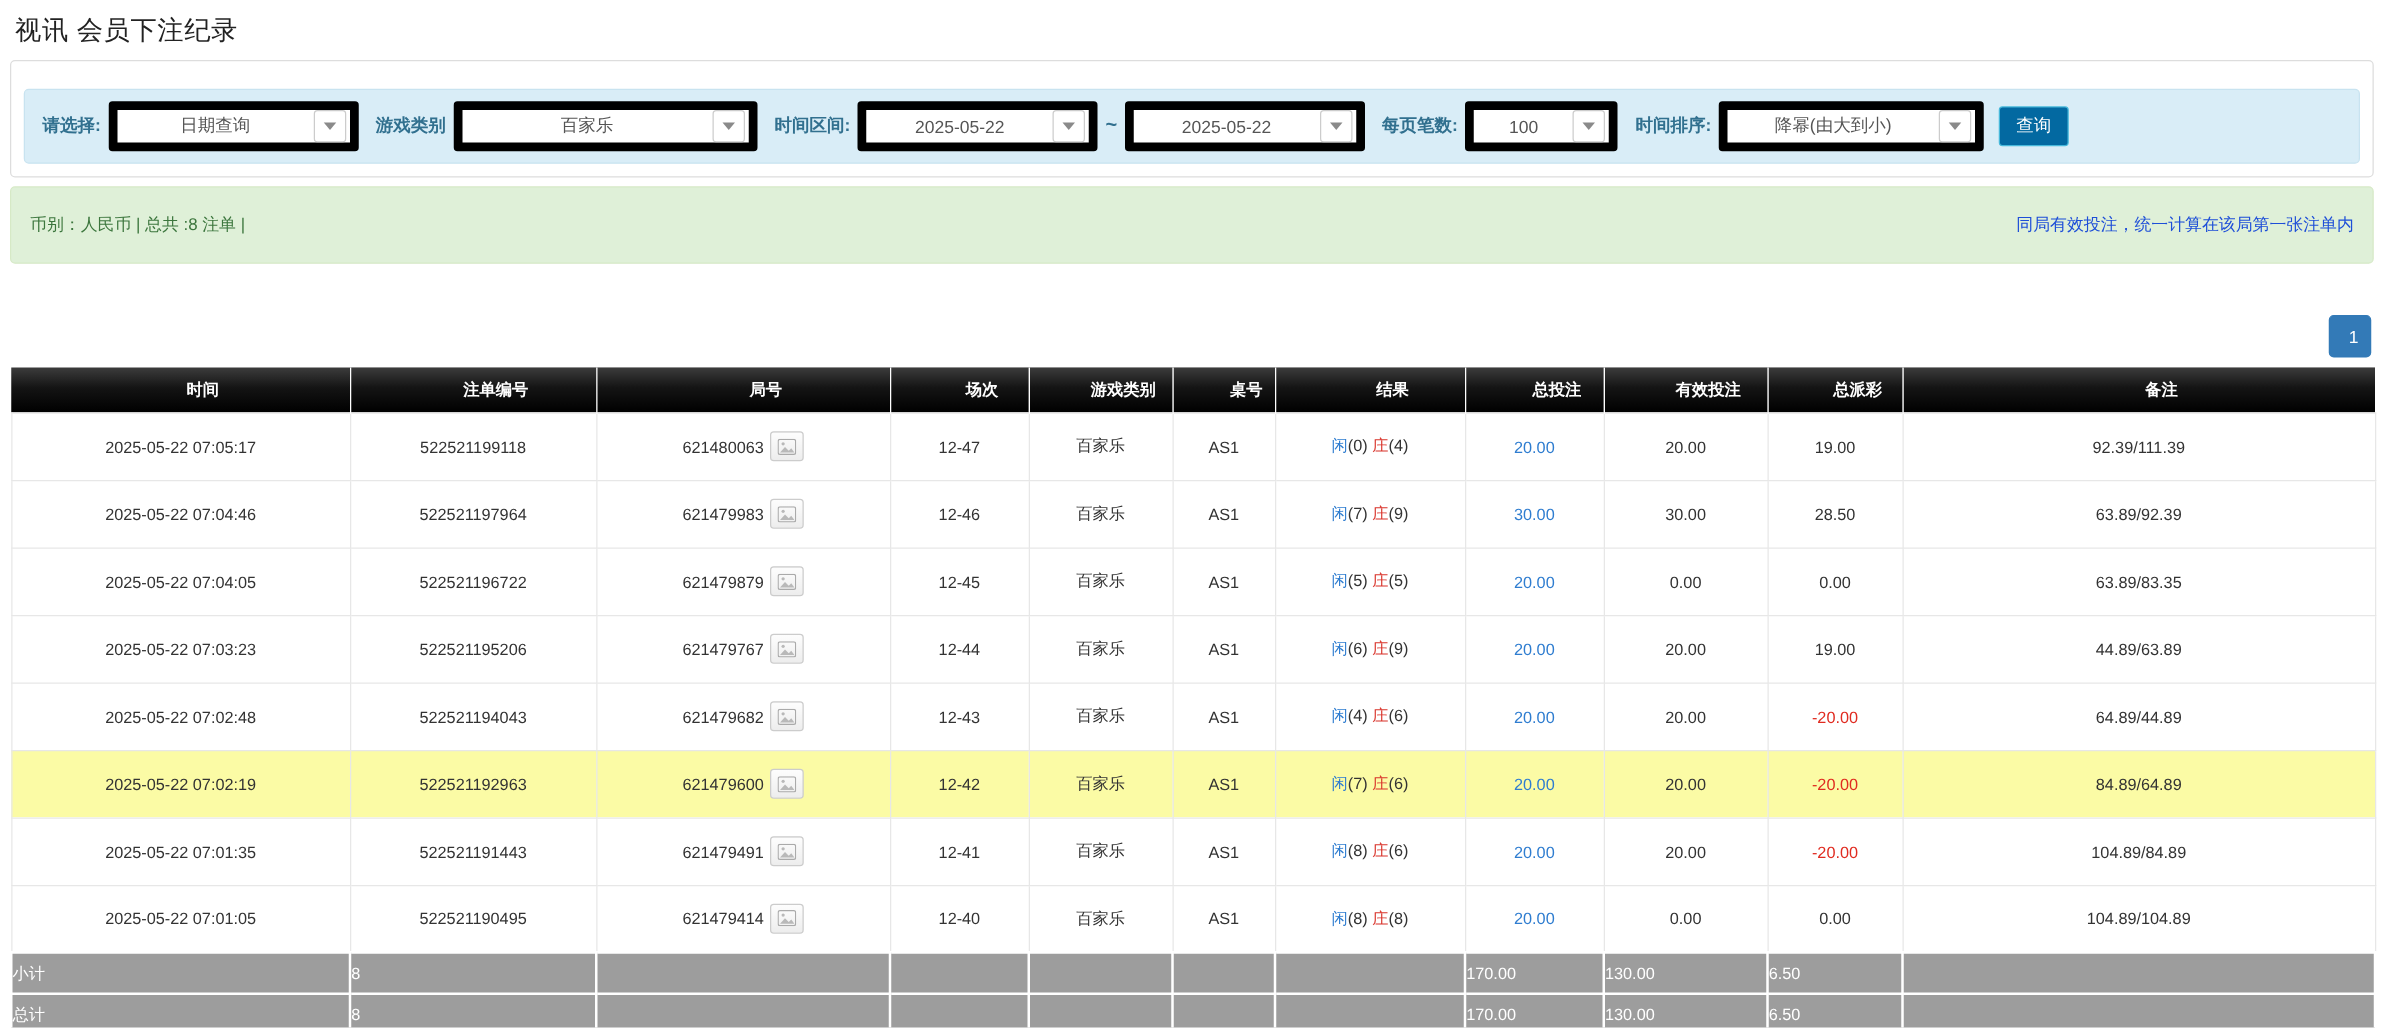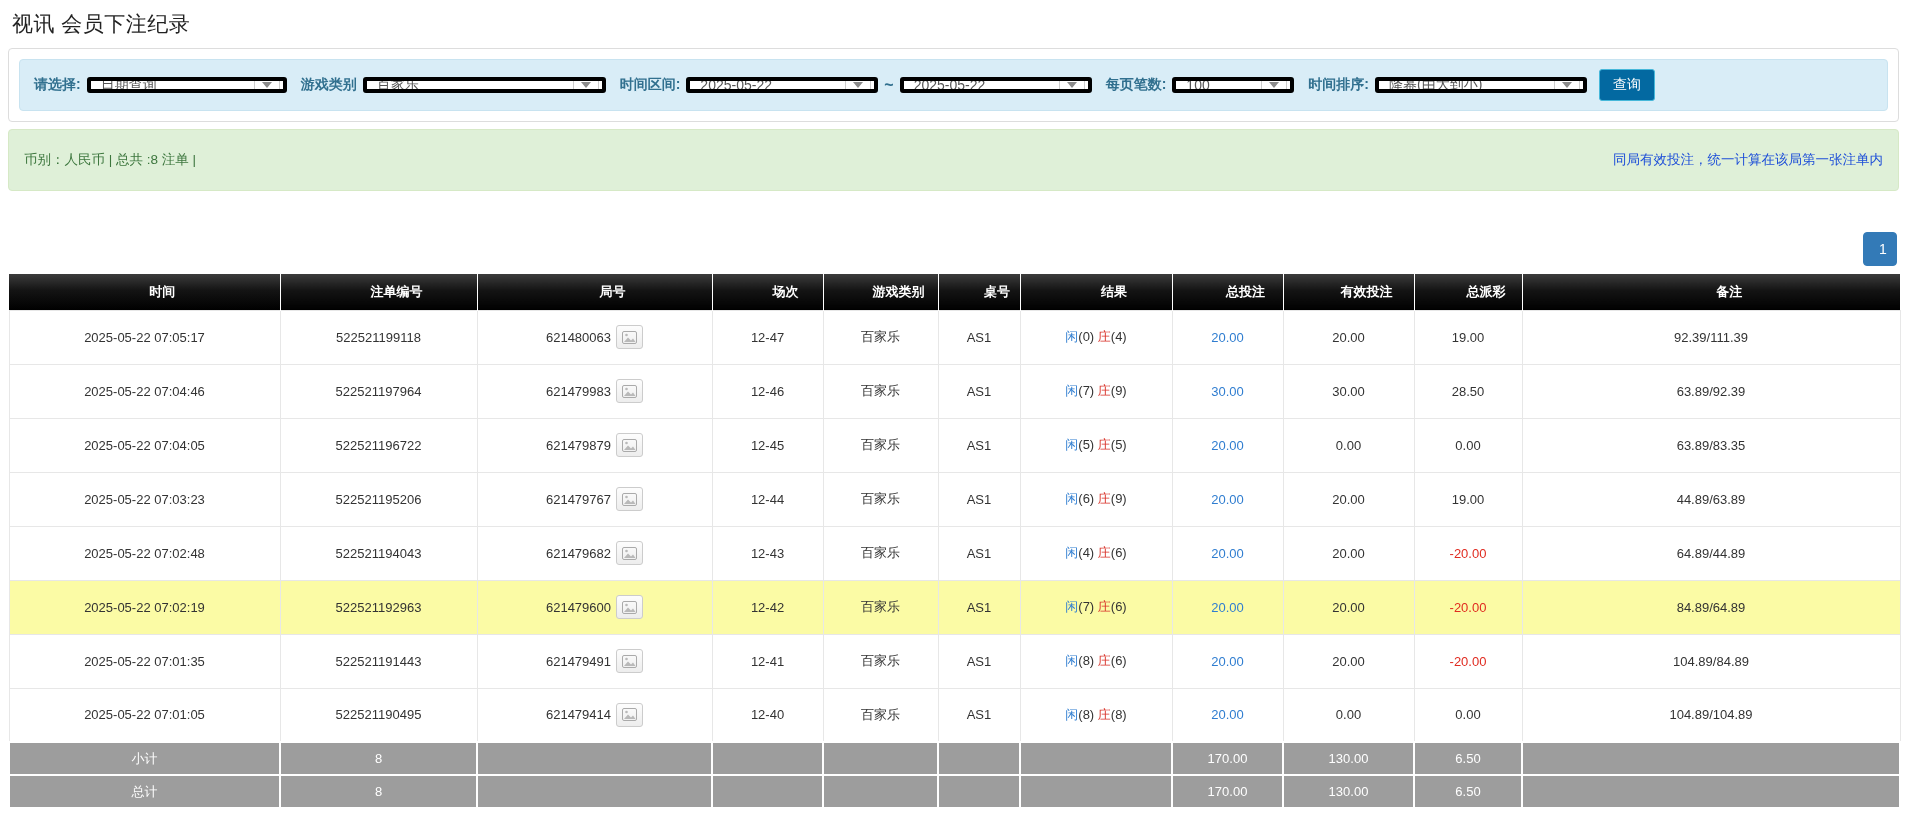--- a/index.html
+++ b/index.html
@@ -3,25 +3,25 @@
 <meta charset="utf-8">
 <style>
   * { box-sizing: border-box; margin: 0; padding: 0; }
   html, body { width: 1907px; height: 822px; overflow: hidden; background: #fff;
     font-family: "Liberation Sans", "DejaVu Sans", sans-serif; }
   .page-title { font-size: 21px; color: #222; margin: 10px 0 0 12px; font-weight: 400; letter-spacing: .5px; }
 
   
   .panel { margin: 10px 8px 0 8px; border: 1px solid #ddd; border-radius: 4px; padding: 10px; background: #fff; }
   .filter-well { background: #d9edf7; border: 1px solid #c8e3f0; border-radius: 4px;
-    padding: 9px 10px; display: flex; align-items: center; }
+    padding: 9px 10px; display: flex; align-items: center; margin-top: 12px; }
   .f-label { color: #31708f; font-weight: bold; font-size: 14px; margin: 0 6px 0 14px; white-space: nowrap; }
   .f-label:first-child { margin-left: 4px; }
-  .select { display: inline-flex; align-items: center; background: #fff; border: 4px solid #000000;
-    border-radius: 3px; height: 16px; overflow: hidden; }
+  .select { display: inline-flex; align-items: center; background: #fff; border: 7px solid #000000;
+    border-radius: 3px; height: 40px; overflow: hidden; text-align: center; }
   .select .val { flex: 1; padding: 0 10px; font-size: 14px; color: #555; white-space: nowrap; }
   .caret-box { width: 26px; height: 26px; margin-right: 3px; border: 1px solid #ccc; border-radius: 3px;
     background: #fff; display: flex; align-items: center; justify-content: center; flex: none; }
   .caret { width: 0; height: 0; border-left: 5px solid transparent; border-right: 5px solid transparent;
     border-top: 6px solid #8a8a8a; }
   .tilde { color: #31708f; font-weight: bold; margin: 0 6px; }
   .btn-search { height: 32px; padding: 0 13px; margin-left: 12px; background: #0369a1; border: 1px solid #46b8da;
     border-radius: 3px; color: #fff; font-size: 14px; cursor: pointer; }
 
   
@@ -44,21 +44,21 @@
   tbody td { background: #fff; border: 1px solid #e7e7e7; height: 54px; text-align: center;
     font-size: 13px; color: #333; }
   tr.highlight td { background: #fbfba5; }
   td .link { color: #2f7dd0; cursor: pointer; }
   .player { color: #2f7dd0; }
   .banker { color: #d9342b; }
   td.neg { color: #e02b20; }
   .round-wrap { display: inline-flex; align-items: center; gap: 5px; }
   .game-icon { display: inline-flex; align-items: center; justify-content: center; width: 27px; height: 24px;
     border: 1px solid #ccc; border-radius: 3px; background: linear-gradient(#fdfdfd, #ededed); cursor: pointer; }
-  tfoot td { background: #9d9d9d; color: #fff; border: 2px solid #fff; height: 33px; text-align: center;
+  tfoot td { background: #9d9d9d; color: #fff; border: 2px solid #fff; height: 33px; 
     font-size: 13px; }
 
   
   .bottom-rule { border-top: 1px solid #d5d5d5; margin-top: 18px; }
   .pager-bottom { text-align: right; margin: 7px 10px 0 0; }
 </style>
 </head>
 <body>
 
 <div class="page-title">视讯 会员下注纪录</div>

